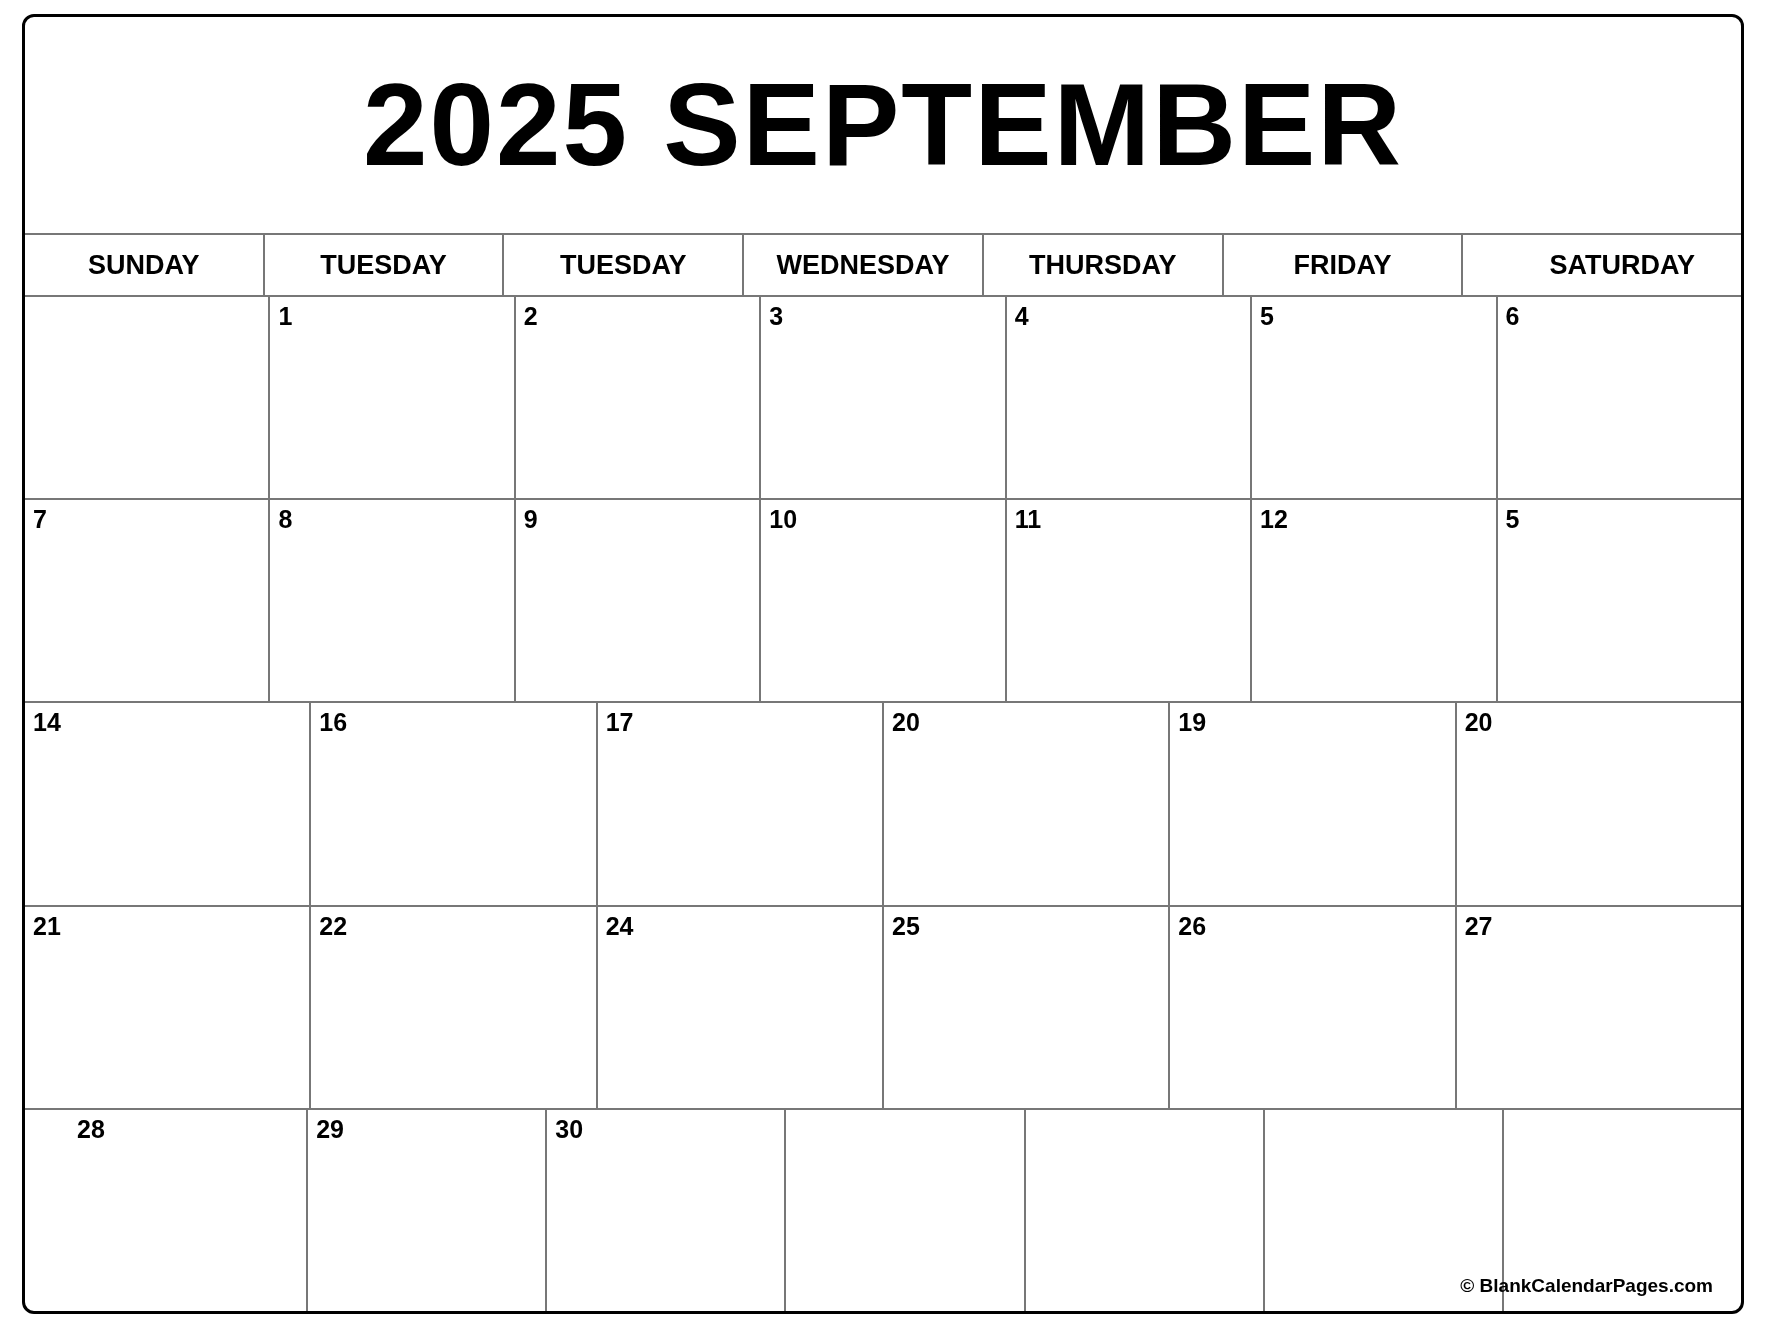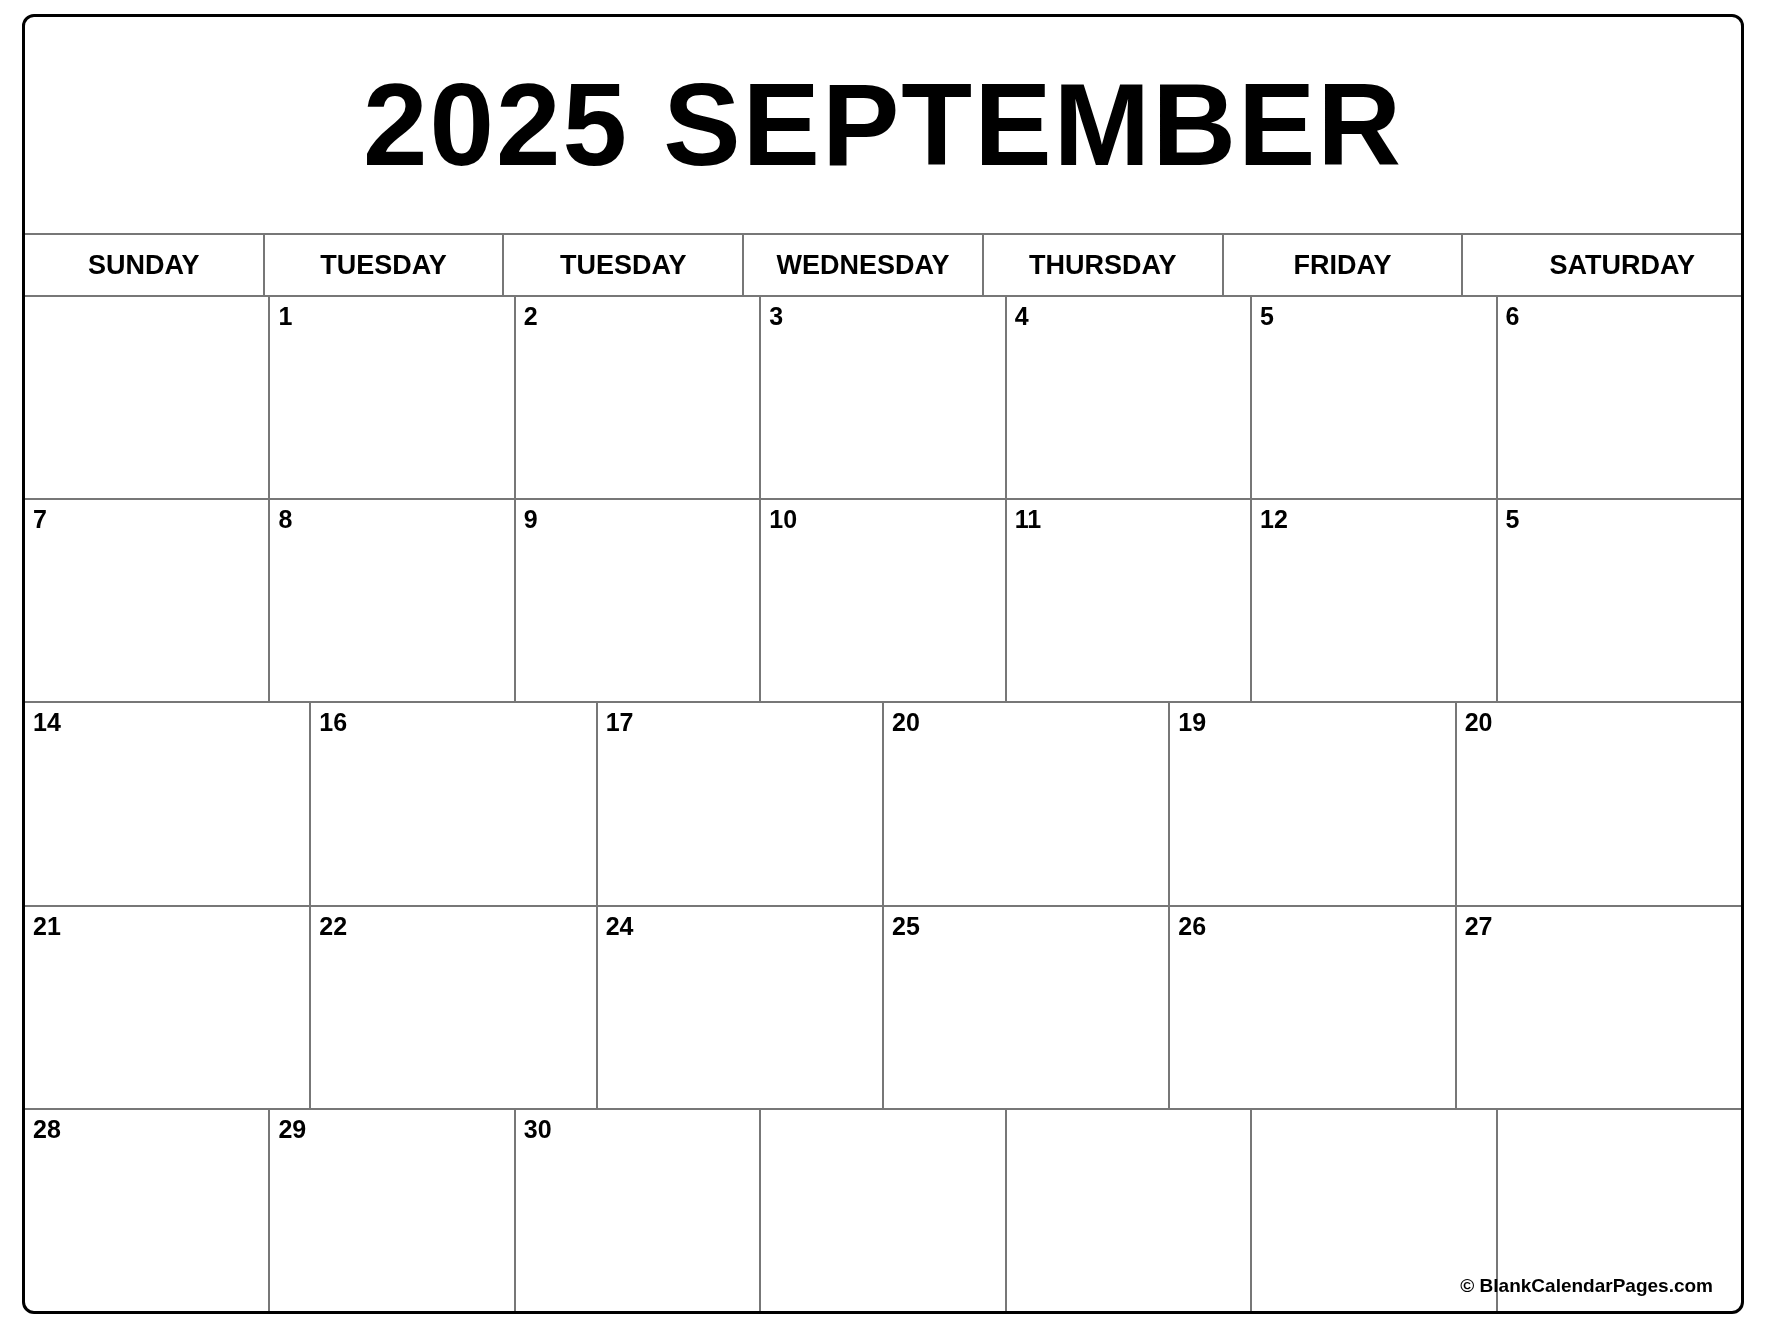--- a/index.html
+++ b/index.html
@@ -71,20 +71,21 @@
     flex-direction: column;
     height: calc(1294px - 218px - 62px);
   }
   .week-row {
     display: flex;
     flex: 1 1 0;
     border-bottom: 2px solid #777777;
   }
   .week-row:last-child {
     border-bottom: none;
+    margin-left: 44px;
   }
   .day-cell {
     flex: 1 1 0;
     box-sizing: border-box;
     border-right: 2px solid #777777;
     position: relative;
     padding: 6px 0 0 8px;
   }
   .day-cell:last-child {
     border-right: none;

